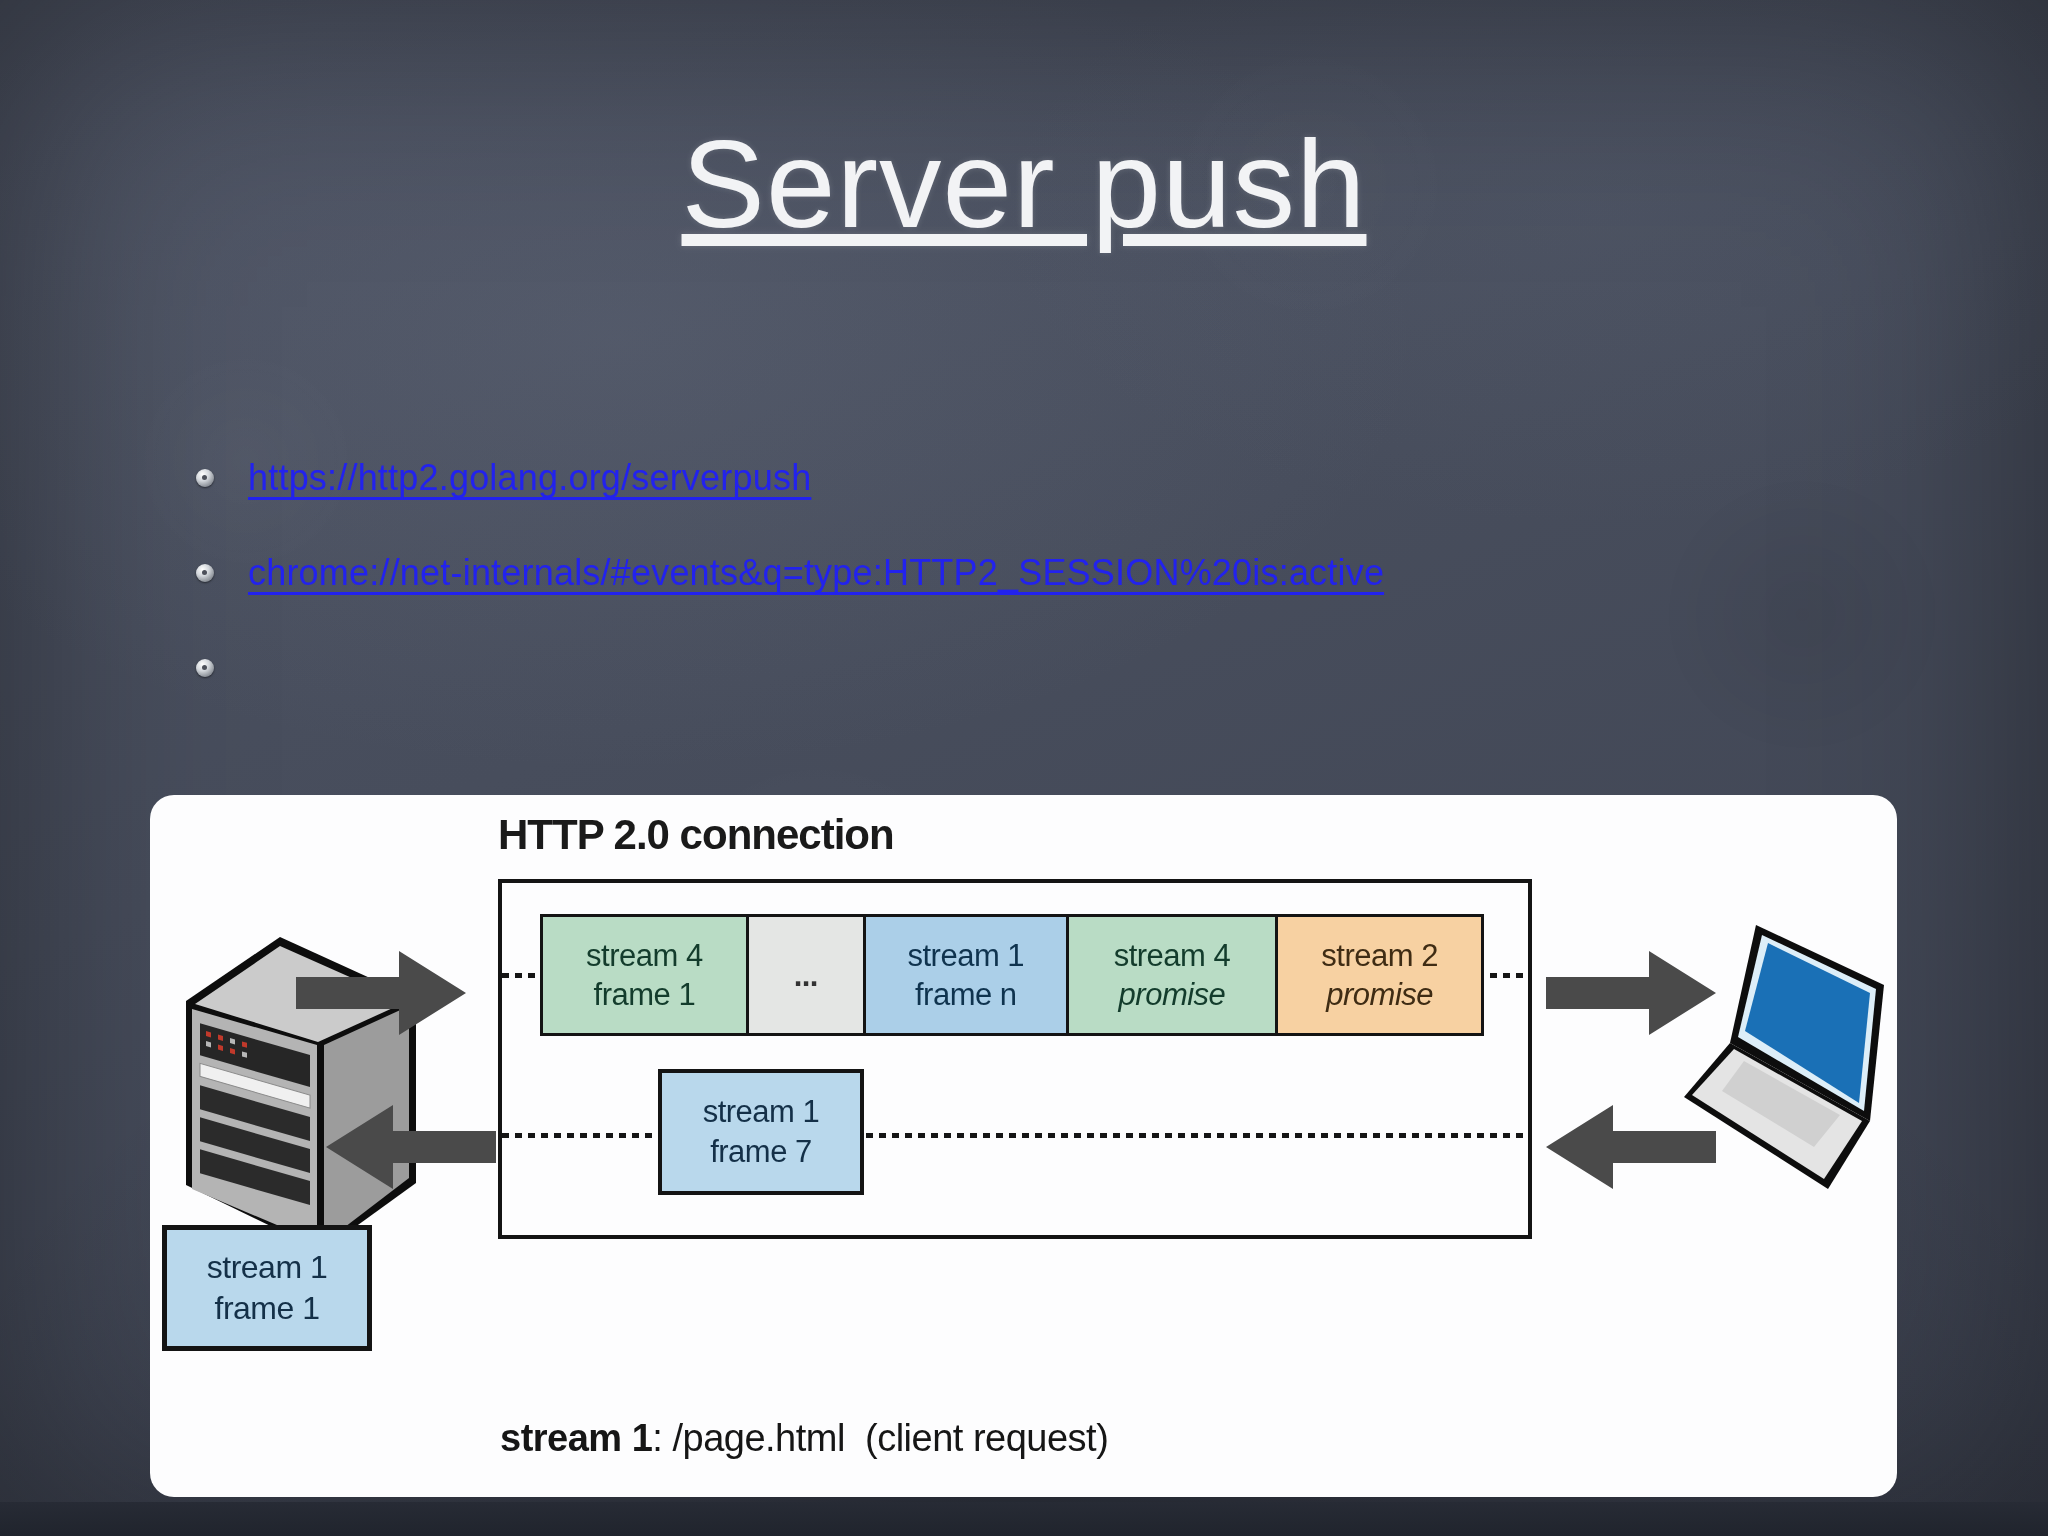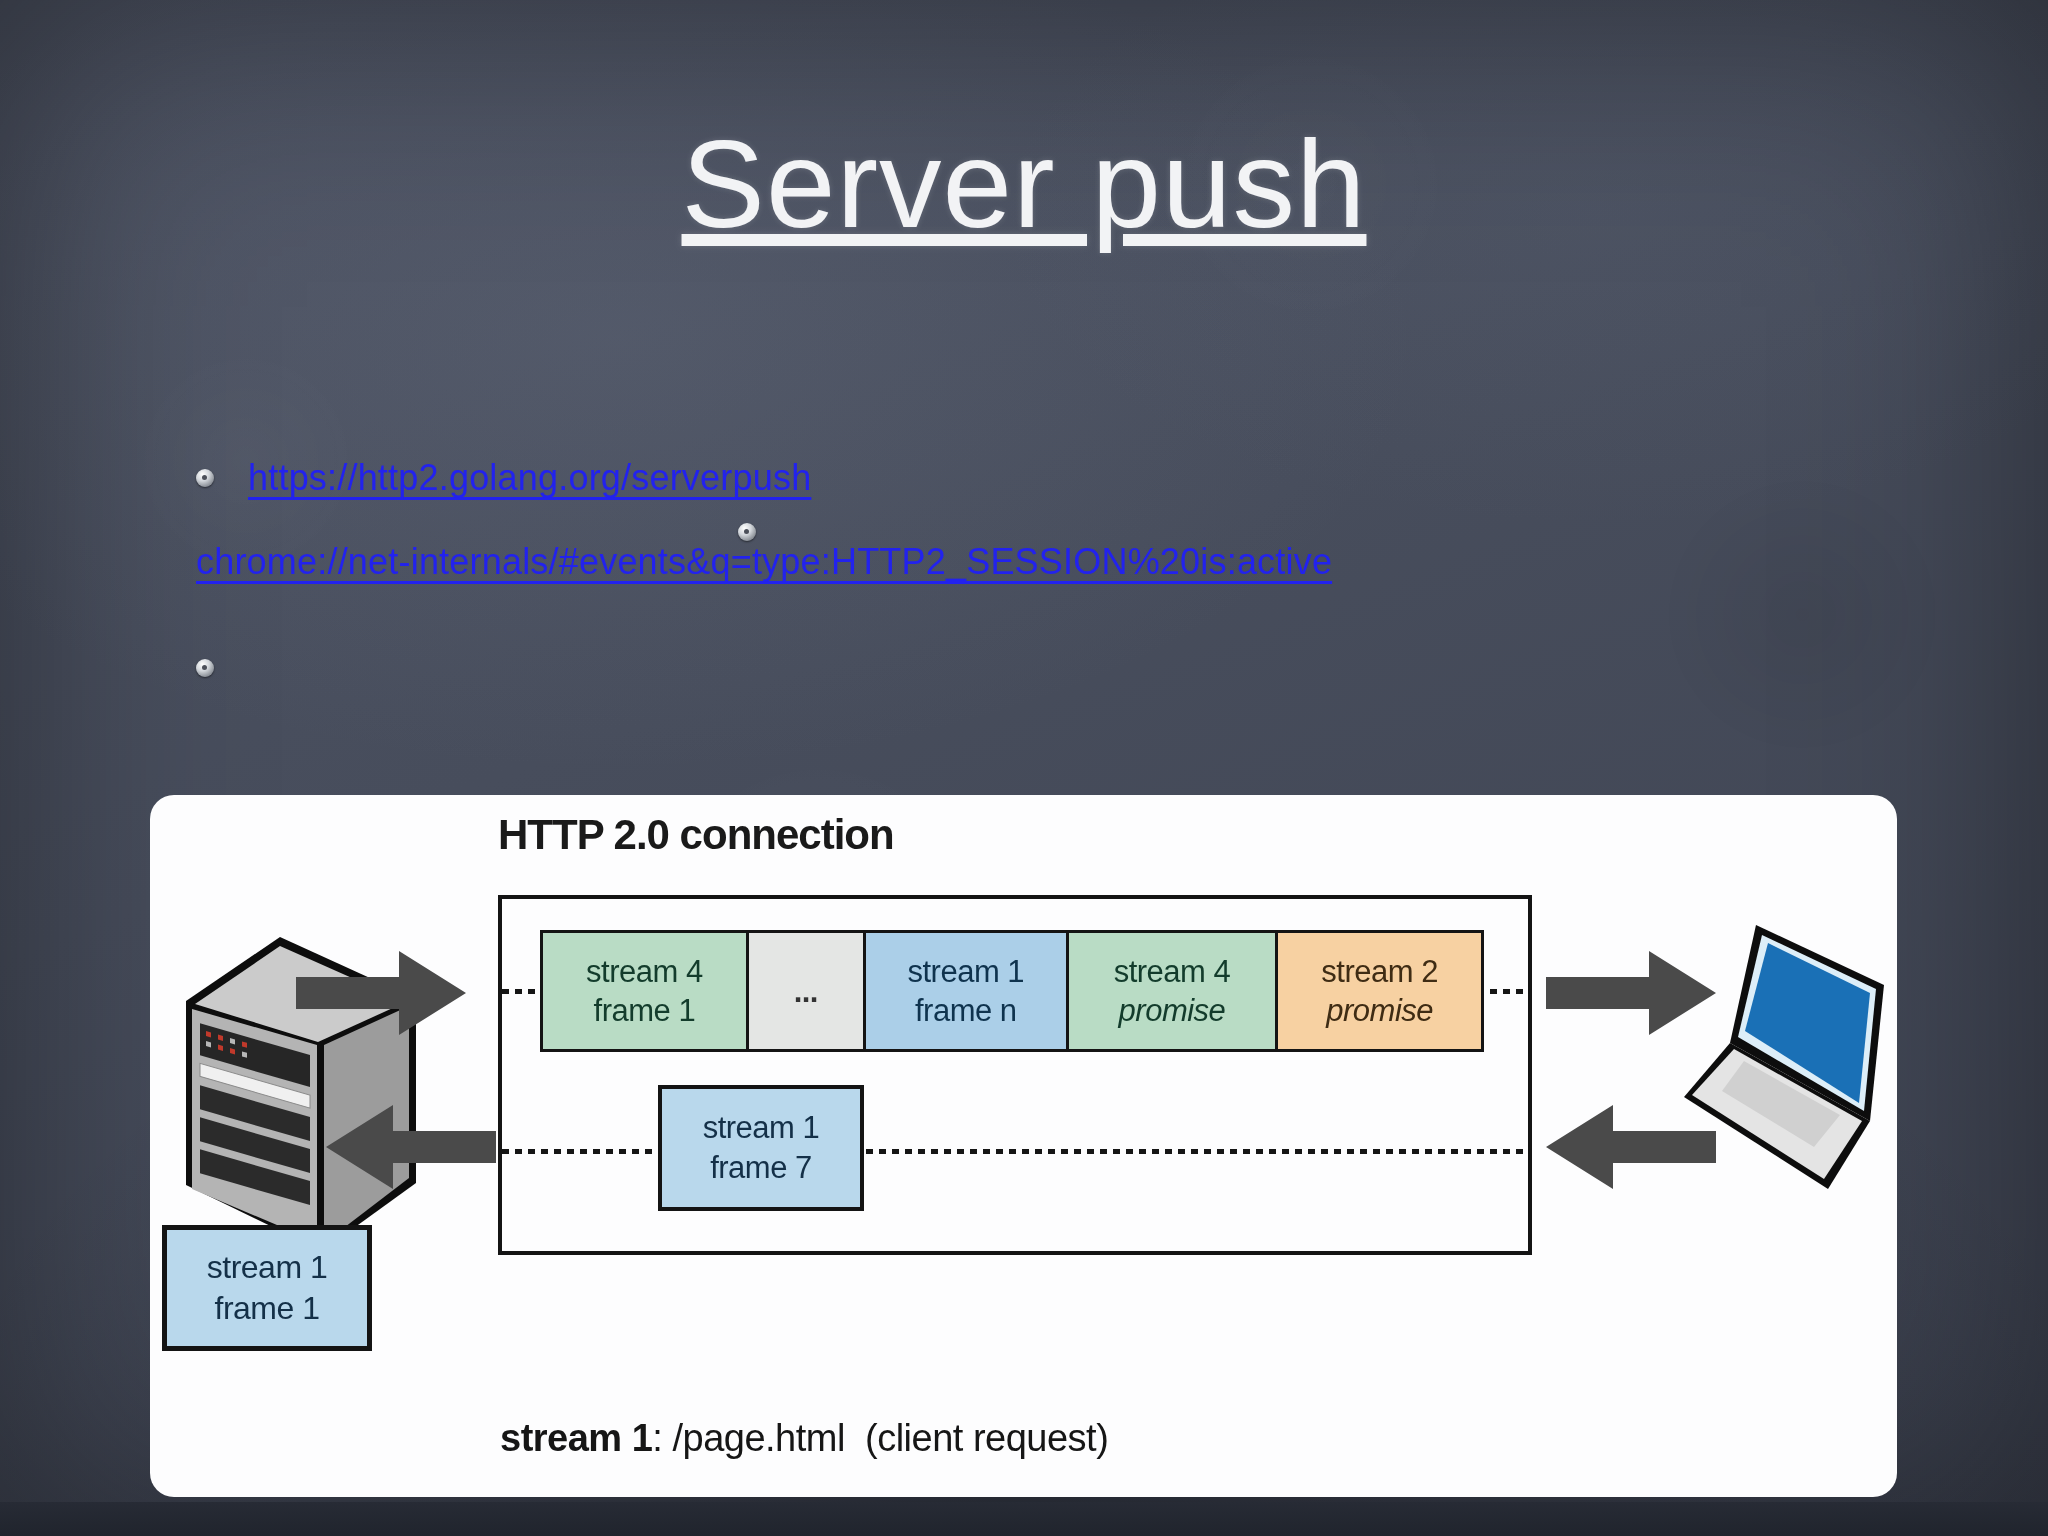--- a/index.html
+++ b/index.html
@@ -19,36 +19,36 @@
     radial-gradient(circle 200px at 88% 40%, rgba(0,0,0,0.12), transparent 70%),
     radial-gradient(circle 300px at 40% 60%, rgba(255,255,255,0.035), transparent 70%);}
   .bottom-strip{position:absolute;left:0;top:1502px;width:2048px;height:34px;
     background:linear-gradient(#272b35,#20242d);}
 
   .title{position:absolute;left:0;top:112px;width:2048px;text-align:center;
     color:#f2f3f5;font-size:125px;font-weight:400;letter-spacing:1px;
     text-shadow:0 0 6px rgba(255,255,255,0.15);text-decoration:underline;}
 
   .bullet-row{position:absolute;left:196px;display:flex;align-items:center;height:52px;}
-  .bullet-row.b1{top:452px;} .bullet-row.b2{top:523px;flex-direction:column;} .bullet-row.b3{top:642px;}
+  .bullet-row.b1{top:452px;} .bullet-row.b2{top:547px;} .bullet-row.b3{top:642px;}
   .sphere{width:18px;height:18px;border-radius:50%;margin-right:34px;flex:0 0 auto;
     background:radial-gradient(circle at 36% 30%, #ffffff, #d3d7dc 38%, #8e939a 72%, #62666d);
     box-shadow:0 1px 2px rgba(0,0,0,0.5);position:relative;}
   .sphere::after{content:"";position:absolute;left:6px;top:6px;width:5px;height:5px;
     border-radius:50%;background:#4c505a;}
   .bullet-text{font-size:36px;color:#efefef;letter-spacing:0.2px;}
   a.slide-link{color:var(--color-link,#2222ee);text-decoration:underline;
     text-decoration-thickness:3px;text-underline-offset:7px;}
 
   .panel{position:absolute;left:150px;top:795px;width:1747px;height:702px;
     background:#fdfdfe;color:#161616;border-radius:24px;}
   .panel-title{position:absolute;left:348px;top:16px;font-size:42px;font-weight:700;
     letter-spacing:-1px;color:#1a1a1a;}
 
-  .frame{position:absolute;left:348px;top:100px;width:1026px;height:352px;
+  .frame{position:absolute;left:348px;top:84px;width:1026px;height:352px;
     border:4px solid var(--color-frame_border,#141414);}
   .dotted{position:absolute;height:5px;
     background:repeating-linear-gradient(90deg,#151515 0 7px,transparent 7px 13px);}
   .dotted.upper{left:0;right:0;top:90px;}
   .dotted.lower{left:0;right:0;top:250px;}
 
   .row{position:absolute;left:38px;top:31px;width:944px;height:122px;display:flex;z-index:2;}
   .sbox{box-sizing:border-box;border:3px solid #141414;display:flex;flex-direction:column;
     justify-content:center;align-items:center;text-align:center;
     font-size:31px;line-height:39px;letter-spacing:-0.5px;}

